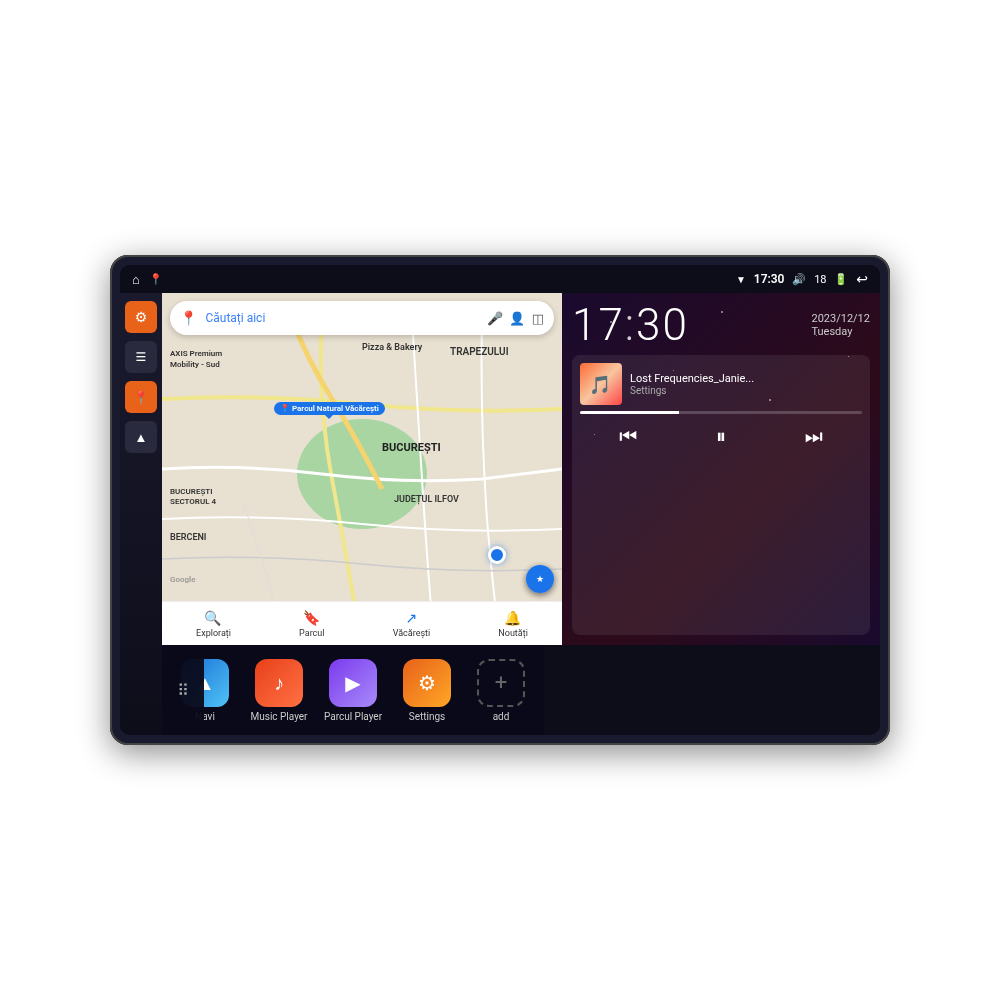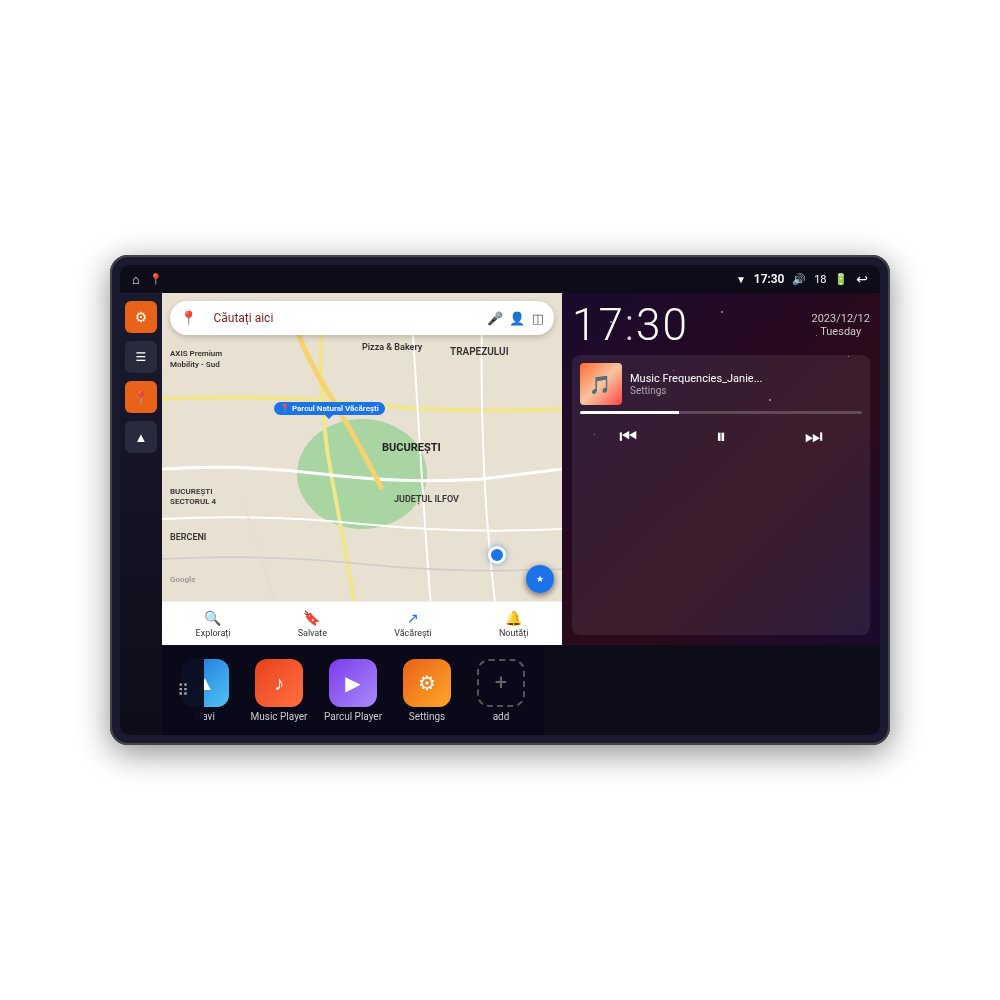--- a/index.html
+++ b/index.html
@@ -104,21 +104,21 @@
       background: #fff;
       border-radius: 17px;
       display: flex;
       align-items: center;
       padding: 0 10px;
       gap: 8px;
       box-shadow: 0 2px 6px rgba(0,0,0,0.2);
       z-index: 5;
     }
     .map-pin-icon { color: #4285F4; font-size: 14px; }
-    .map-search-text { flex: 1; font-size: 12px; color: #7f1d1d; margin-left: 8px; }
+    .map-search-text { flex: 1; font-size: 12px; color: #3b82f6; }
     .map-search-icons { display: flex; gap: 6px; color: #555; font-size: 13px; }
 
     
     .map-canvas {
       width: 100%; height: 100%;
       background: #e8e0d0;
       position: relative;
       overflow: hidden;
     }
 
@@ -188,21 +188,21 @@
     .time-display {
       font-size: 44px;
       font-weight: 300;
       color: #fff;
       letter-spacing: 2px;
       line-height: 1;
     }
     .time-colon { opacity: 0.8; }
 
     .date-section {
-      text-align: center;
+      text-align: left;
       color: #ccc;
     }
     .date-year { font-size: 11px; }
     .date-day { font-size: 11px; }
 
     .music-widget {
       background: rgba(255,255,255,0.08);
       border-radius: 8px;
       padding: 8px;
       display: flex;
@@ -449,21 +449,21 @@
               </div>
             </div>
 
             <div class="map-bottom-bar">
               <div class="map-bottom-item">
                 <span class="map-bottom-icon">🔍</span>
                 <span class="map-bottom-label">Explorați</span>
               </div>
               <div class="map-bottom-item">
                 <span class="map-bottom-icon">🔖</span>
-                <span class="map-bottom-label">Salvate</span>
+                <span class="map-bottom-label">Parcul</span>
               </div>
               <div class="map-bottom-item">
                 <span class="map-bottom-icon">↗</span>
                 <span class="map-bottom-label">Văcărești</span>
               </div>
               <div class="map-bottom-item">
                 <span class="map-bottom-icon">🔔</span>
                 <span class="map-bottom-label">Noutăți</span>
               </div>
             </div>
@@ -488,21 +488,21 @@
               <div class="date-section">
                 <div class="date-year">2023/12/12</div>
                 <div class="date-day">Tuesday</div>
               </div>
             </div>
 
             <div class="music-widget">
               <div class="music-info-row">
                 <div class="album-art">🎵</div>
                 <div class="music-text">
-                  <div class="music-title">Music Frequencies_Janie...</div>
+                  <div class="music-title">Lost Frequencies_Janie...</div>
                   <div class="music-artist">Settings</div>
                 </div>
               </div>
               <div class="progress-bar">
                 <div class="progress-fill"></div>
               </div>
               <div class="music-controls">
                 <span class="ctrl-btn">⏮</span>
                 <span class="ctrl-btn">⏸</span>
                 <span class="ctrl-btn">⏭</span>

